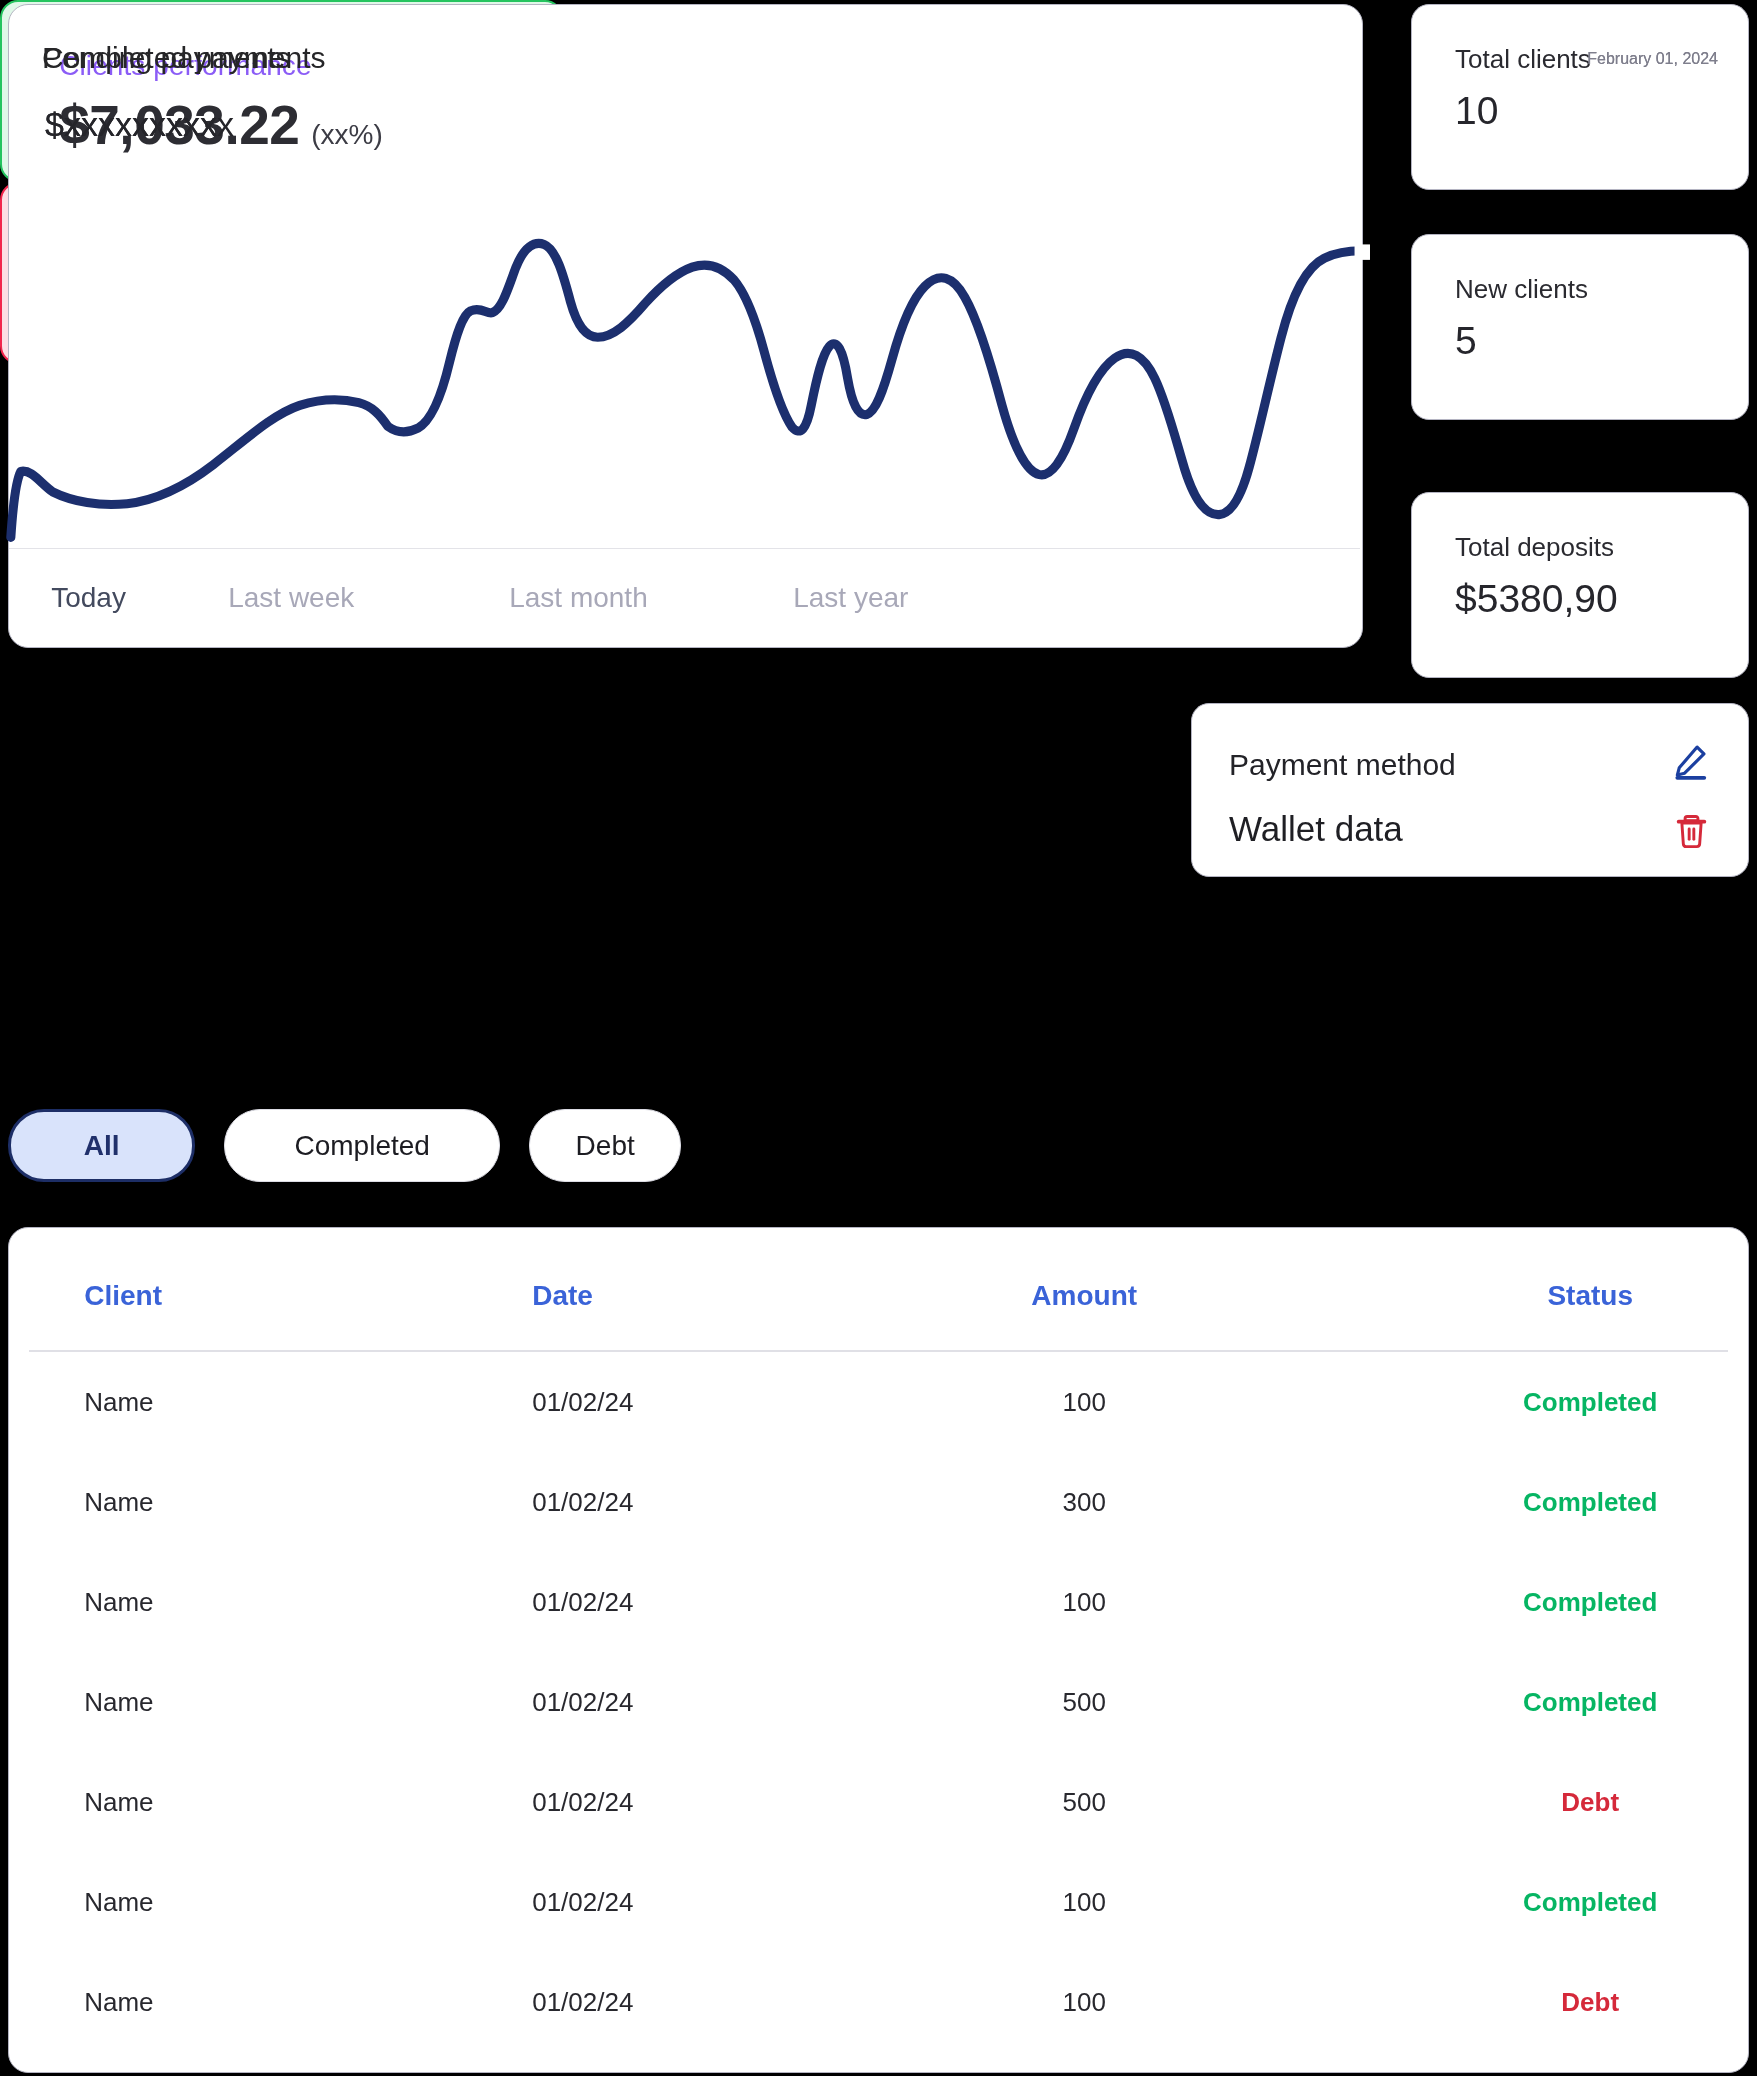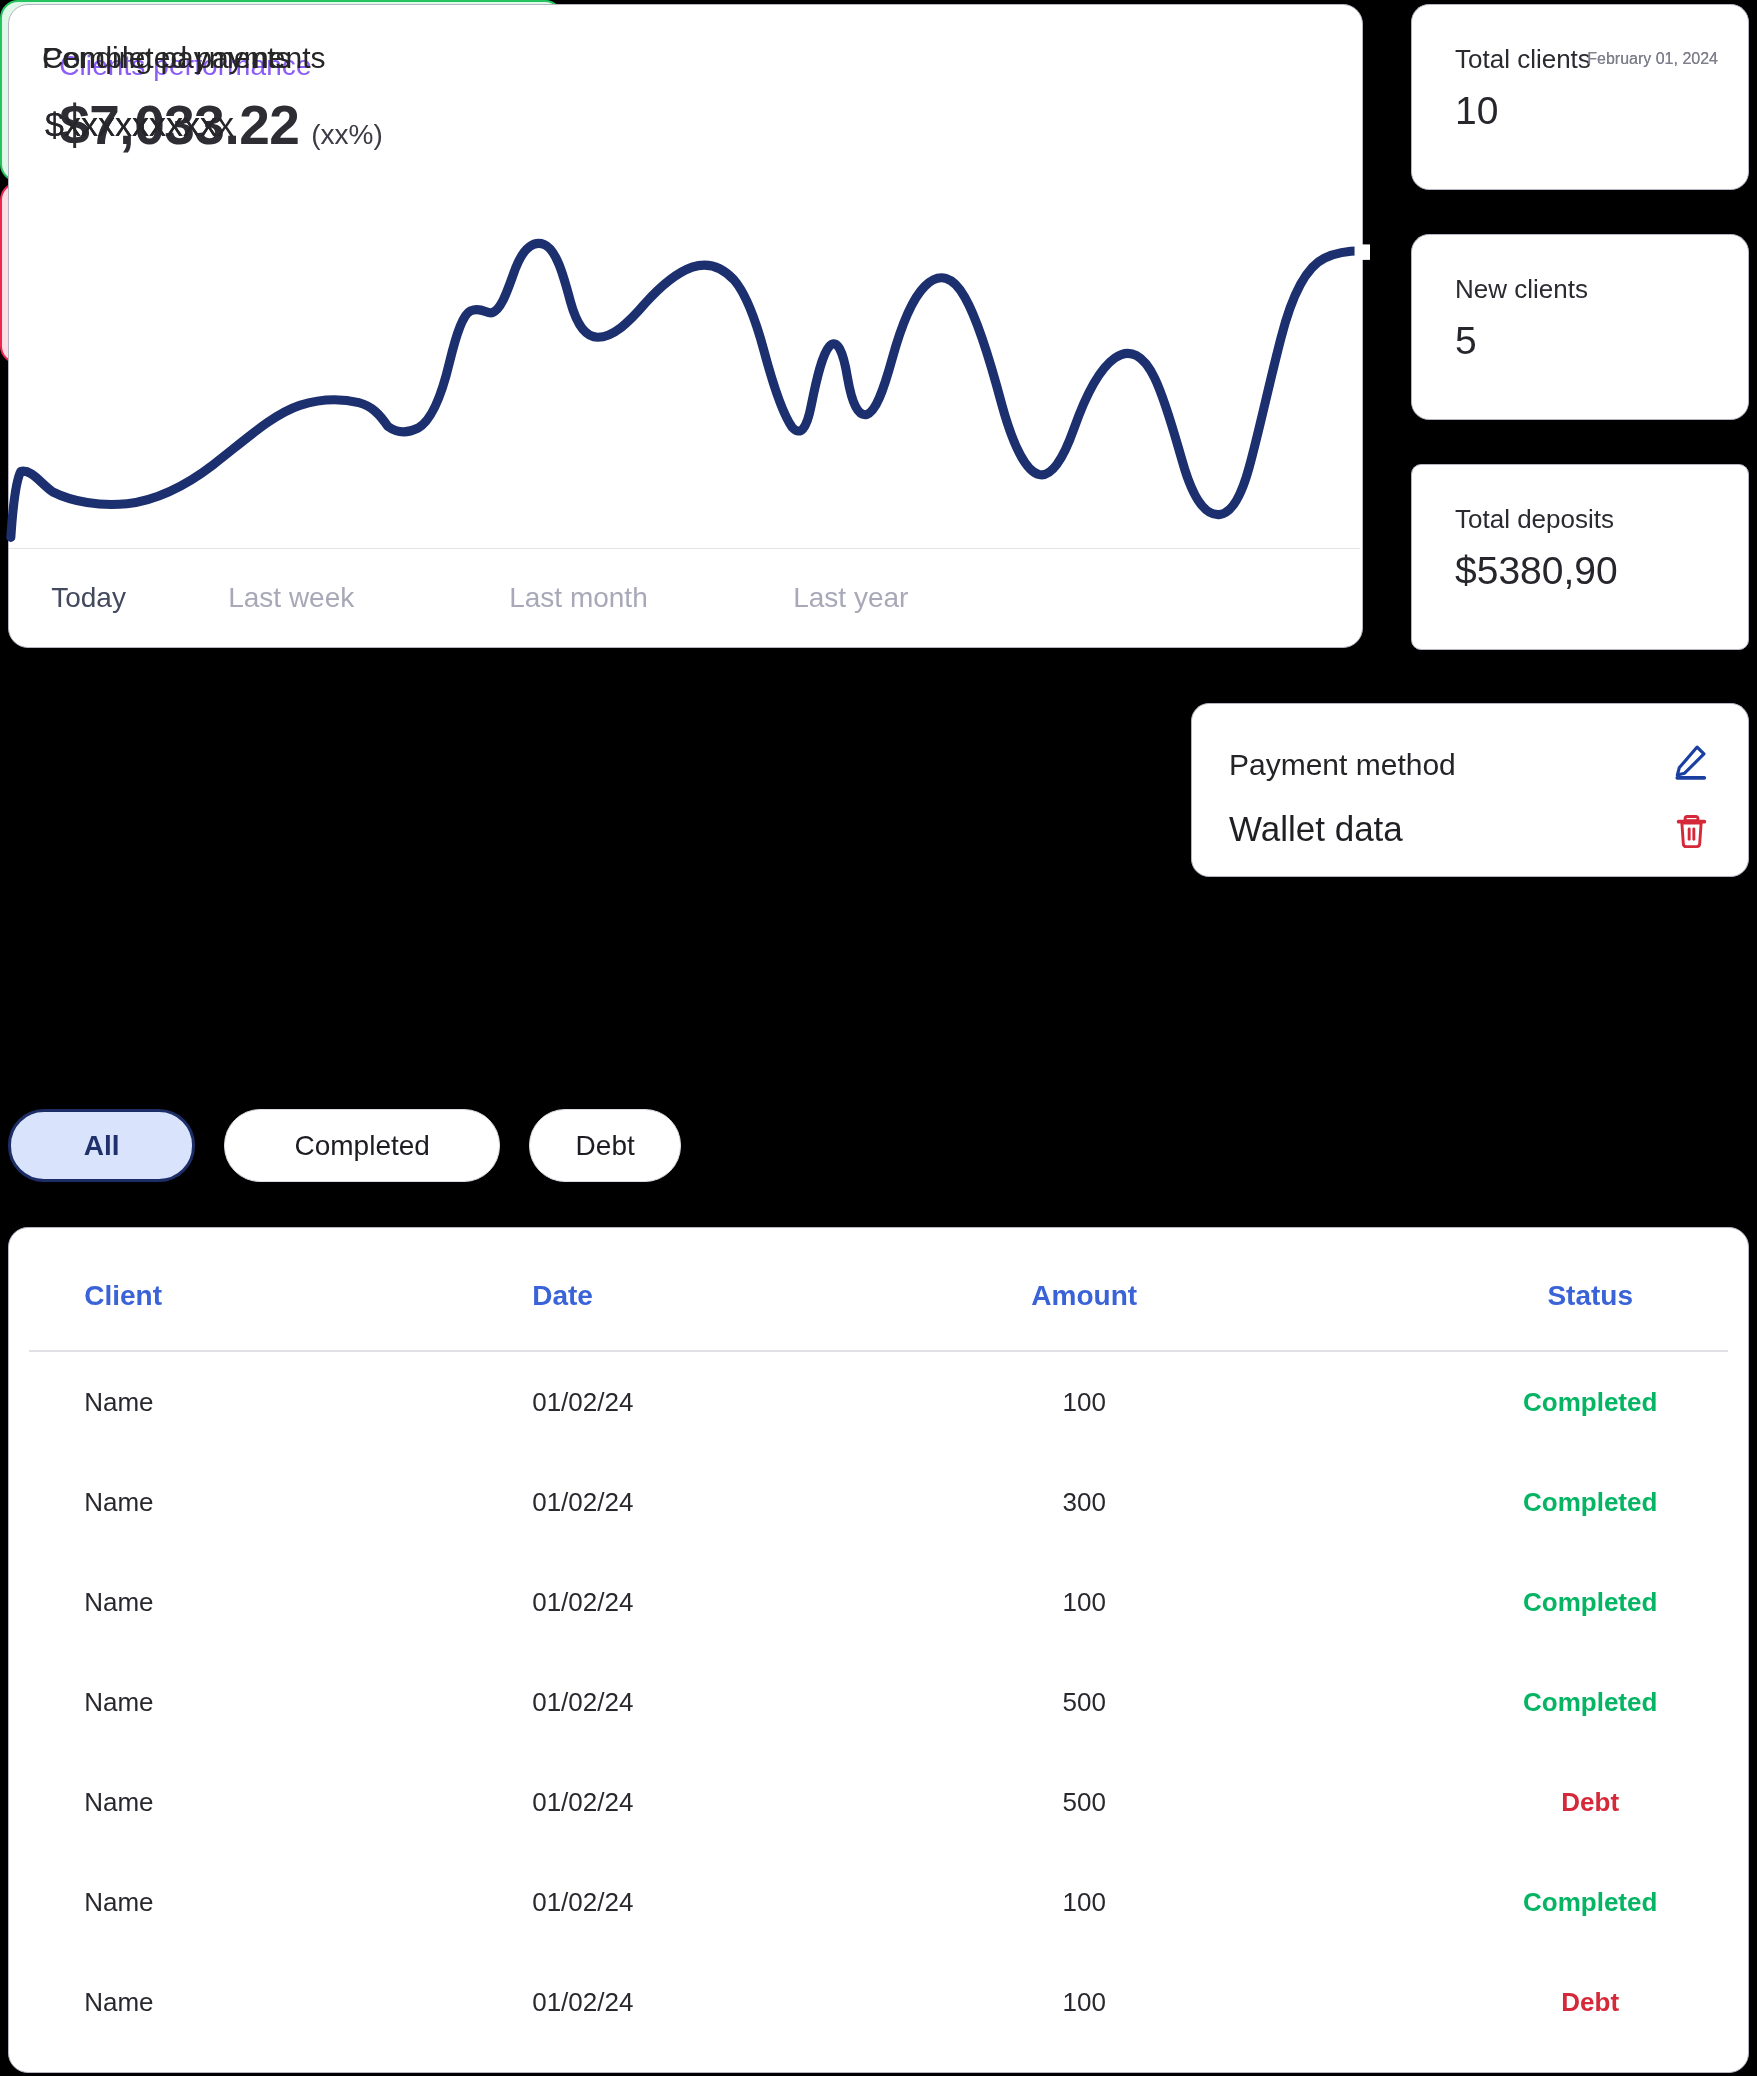--- a/index.html
+++ b/index.html
@@ -36,21 +36,21 @@
   .chart-tab { font-size: 28px; color: #a8a8b8; white-space: nowrap; }
   .chart-tab.active { color: #434a5e; }
   .ct0 { width: 177px; }
   .ct1 { width: 281px; }
   .ct2 { width: 284px; }
 
   
   .stat-card { left: 1411px; width: 338px; height: 186px; border-radius: 18px; }
   #stat-0 { top: 3.6px; }
   #stat-1 { top: 234px; }
-  #stat-2 { top: 464px; border-radius: 10px; }
+  #stat-2 { top: 492px; }
   .stat-label { position: absolute; left: 43px; top: 39px; font-size: 26px; color: #2a2a30; }
   .stat-value { position: absolute; left: 43px; top: 84px; font-size: 39px; font-weight: normal; color: #26262c; }
 
   
   .pay-card { top: 700px; height: 182px; border-radius: 18px; }
   #pay-completed { left: 8.2px; width: 563px; background: #e0f8e8; border: 2.7px solid #25c45f; }
   #pay-pending  { left: 599px; width: 563px; background: #fddee4; border: 2.7px solid #f2264c; }
   .pay-title { position: absolute; left: 42px; top: 41px; font-size: 30px; color: #262628; }
   .pay-date  { position: absolute; right: 39px; top: 50px; font-size: 16px; color: #7e7e8c; margin-left: 34px; }
   .pay-amount{ position: absolute; left: 45px; top: 105px; font-size: 34px; color: #25252a; }

